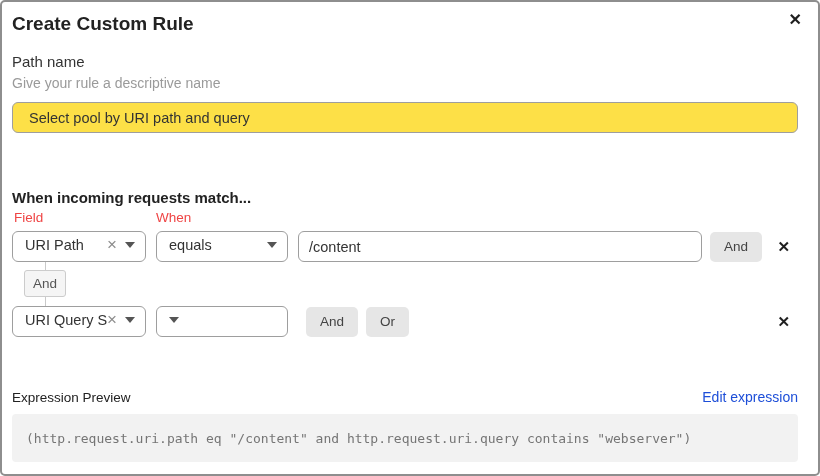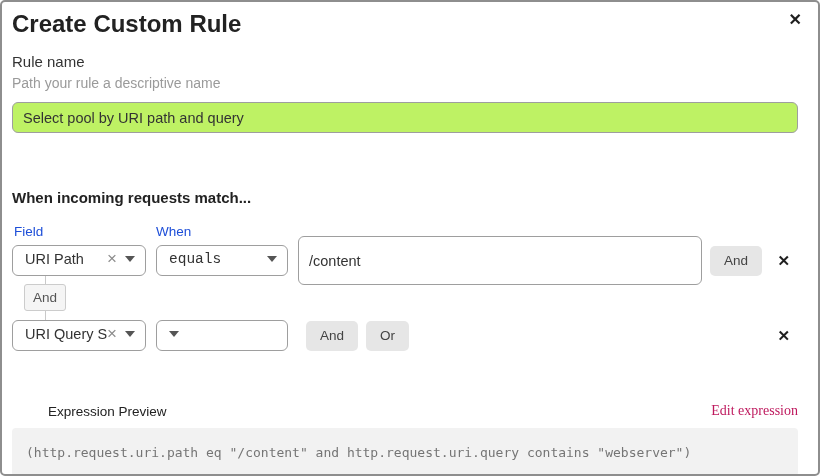--- a/index.html
+++ b/index.html
@@ -29,77 +29,77 @@
     font-size: 16px;
     font-weight: 700;
     color: #1f1f1f;
     cursor: pointer;
     line-height: 1;
     padding: 4px;
   }
 
   h1.title {
     margin-top: 10px;
-    font-size: 24px;
+    font-size: 19px;
     line-height: 24px;
     font-weight: 700;
     color: #222;
   }
 
   .rule-label { margin-top: 17px; font-size: 15px; line-height: 18px; color: #333; }
   .rule-helper { margin-top: 4px; font-size: 14px; line-height: 17px; color: #9a9a9a; }
 
   .text-input {
     display: block;
     width: 100%;
     height: 31px;
     margin-top: 10px;
     border: 1px solid #9e9e9e;
     border-radius: 6px;
-    padding: 0 10px;
+    padding: 0 16px;
     font-family: "Liberation Sans", sans-serif;
     font-size: 14.5px;
     color: #333;
-    background: #bef264;
+    background: #fde047;
     outline: none;
   }
 
   .match-heading { margin-top: 56px; font-size: 15px; line-height: 18px; font-weight: 700; color: #222; }
 
-  .col-labels { display: flex; margin-top: 17px; font-size: 13.5px; line-height: 16px; color: #1d4ed8; }
+  .col-labels { display: flex; margin-top: 3px; font-size: 13.5px; line-height: 16px; color: #ef4444; }
   .col-labels .col-field { width: 144px; padding-left: 2px; }
   .col-labels .col-operator { width: 142px; }
   .col-labels .col-value { flex: 1; }
 
   .cond-row { display: flex; align-items: center; margin-top: 5px; height: 31px; }
   .cond-row.second { margin-top: 0; }
 
   .select {
     display: flex;
     align-items: center;
     height: 31px;
     border: 1px solid #9e9e9e;
     border-radius: 6px;
     padding: 0 10px 4px 12px;
     background: #fff;
     cursor: pointer;
   }
   .field-select { width: 134px; margin-right: 10px; }
-  .op-select { width: 132px; margin-right: 10px; font-family: Liberation Mono, monospace; }
+  .op-select { width: 132px; margin-right: 10px; }
   .sel-label { flex: 1; font-size: 14.5px; color: #333; white-space: nowrap; overflow: hidden; }
   .clear-x { font-size: 17px; color: #8d8d8d; line-height: 1; margin-right: 8px; cursor: pointer; }
   .caret {
     width: 0; height: 0;
     border-left: 5px solid transparent;
     border-right: 5px solid transparent;
     border-top: 6px solid #555;
     flex: none;
   }
   .value-input {
-    height: 49px;
+    height: 31px;
     border: 1px solid #9e9e9e;
     border-radius: 6px;
     padding: 0 10px;
     font-family: "Liberation Sans", sans-serif;
     font-size: 14.5px;
     color: #333;
     outline: none;
   }
   .value-w1 { width: 404px; }
   .value-w2 { width: 354px; }
@@ -145,22 +145,22 @@
     font-size: 13.5px;
     color: #555;
   }
 
   .expr-header {
     display: flex;
     justify-content: space-between;
     align-items: center;
     margin-top: 52px;
   }
-  .expr-label { font-size: 13.5px; color: #222; margin-left: 36px; }
-  .expr-link { font-size: 14px; color: #be185d; text-decoration: none; cursor: pointer; font-family: Liberation Serif, serif; }
+  .expr-label { font-size: 13.5px; color: #222; }
+  .expr-link { font-size: 14px; color: #1d4ed8; text-decoration: none; cursor: pointer; }
 
   .code-block {
     margin-top: 9px;
     height: 48px;
     background: #f2f2f2;
     border-radius: 4px;
     display: flex;
     align-items: center;
     padding: 0 14px;
   }
@@ -173,22 +173,22 @@
 </style>
 </head>
 <body>
 
 <div class="dialog">
   <button class="close-btn">✕</button>
 
   <div class="content">
     <h1 class="title">Create Custom Rule</h1>
 
-    <div class="rule-label">Rule name</div>
-    <div class="rule-helper">Path your rule a descriptive name</div>
+    <div class="rule-label">Path name</div>
+    <div class="rule-helper">Give your rule a descriptive name</div>
     <input class="text-input" type="text" value="Select pool by URI path and query" style="">
 
     <div class="match-heading">When incoming requests match...</div>
 
     <div class="col-labels">
       <span class="col-field">Field</span>
       <span class="col-value">When</span>
     </div>
 
     <div class="cond-row">

